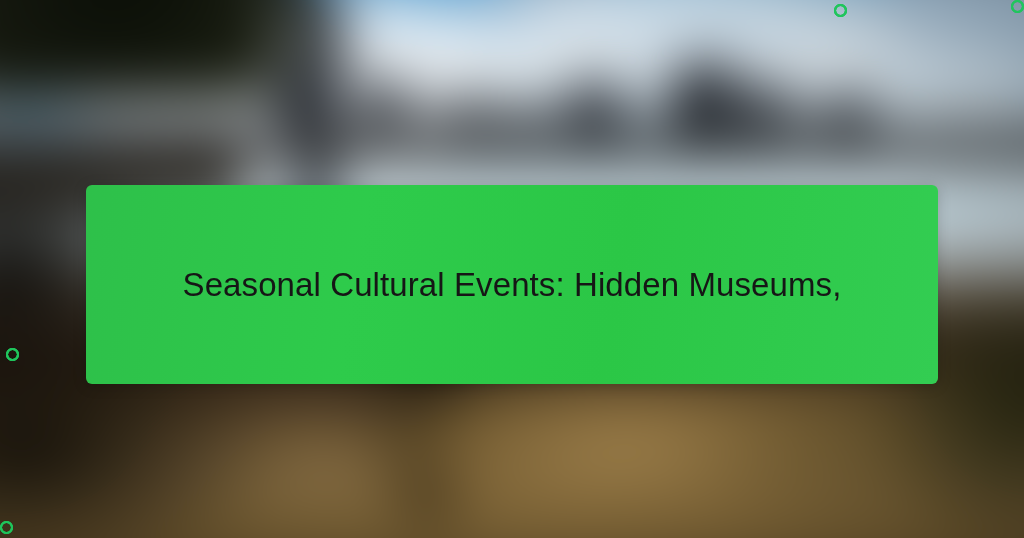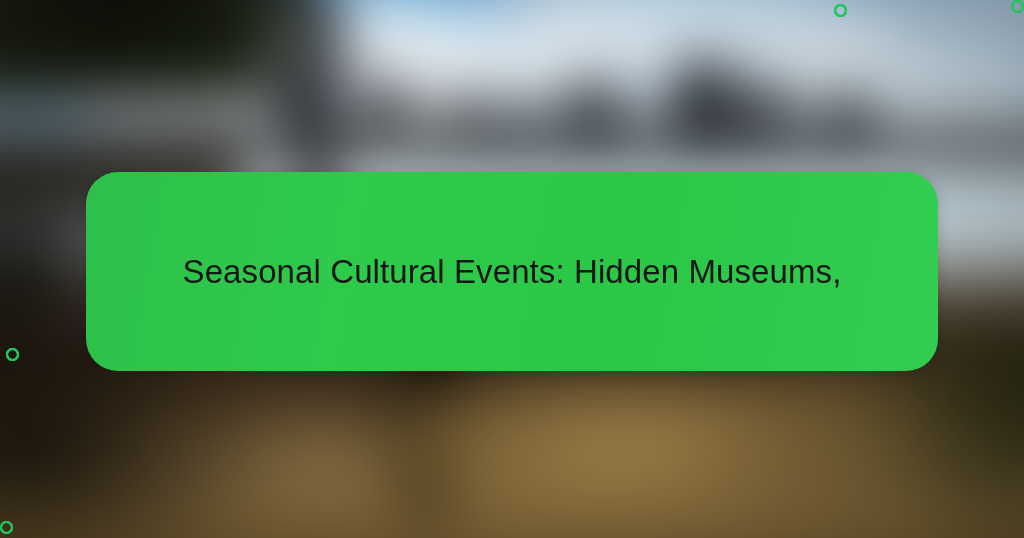--- a/index.html
+++ b/index.html
@@ -155,24 +155,24 @@
   .vignette {
     position: absolute;
     inset: 0;
     background: radial-gradient(ellipse at 50% 45%, rgba(0,0,0,0) 45%, rgba(0,0,0,.35) 100%);
   }
 
   
   .title-panel {
     position: absolute;
     left: 86px;
-    top: 172px;
+    top: 185px;
     width: 852px;
     height: 199px;
-    border-radius: 32px;
+    border-radius: 6px;
     background: linear-gradient(100deg, #2ec04a 0%, #2ecb4b 32%, #2bc746 62%, #33cd52 100%);
     display: flex;
     align-items: center;
     justify-content: center;
     box-shadow: 0 2px 14px rgba(0,0,0,.18);
   }
   .title-text {
     width: 760px;
     text-align: center;
     color: #161616;

